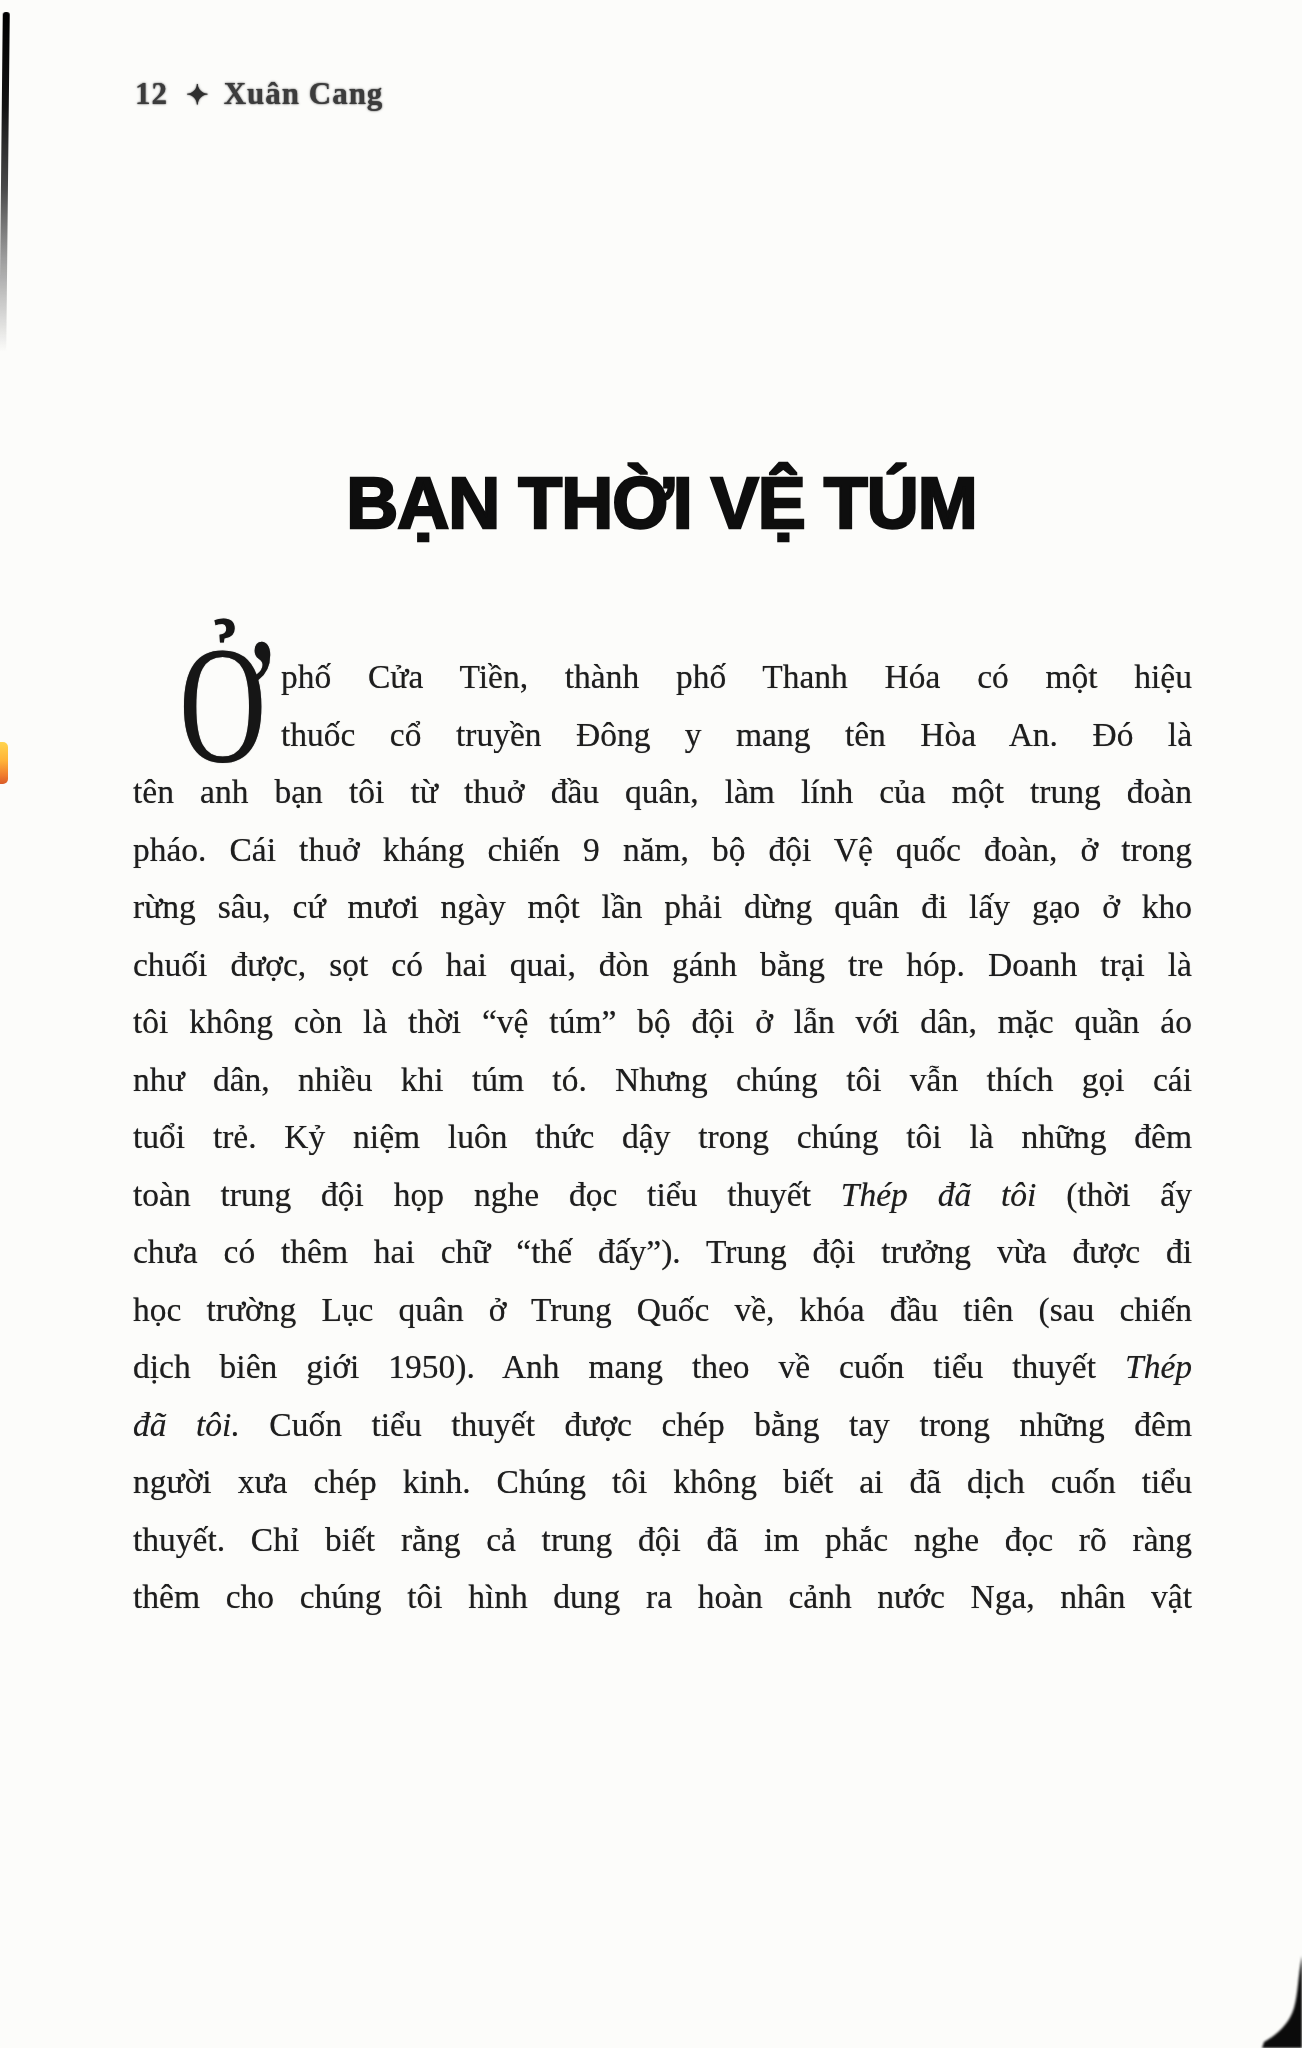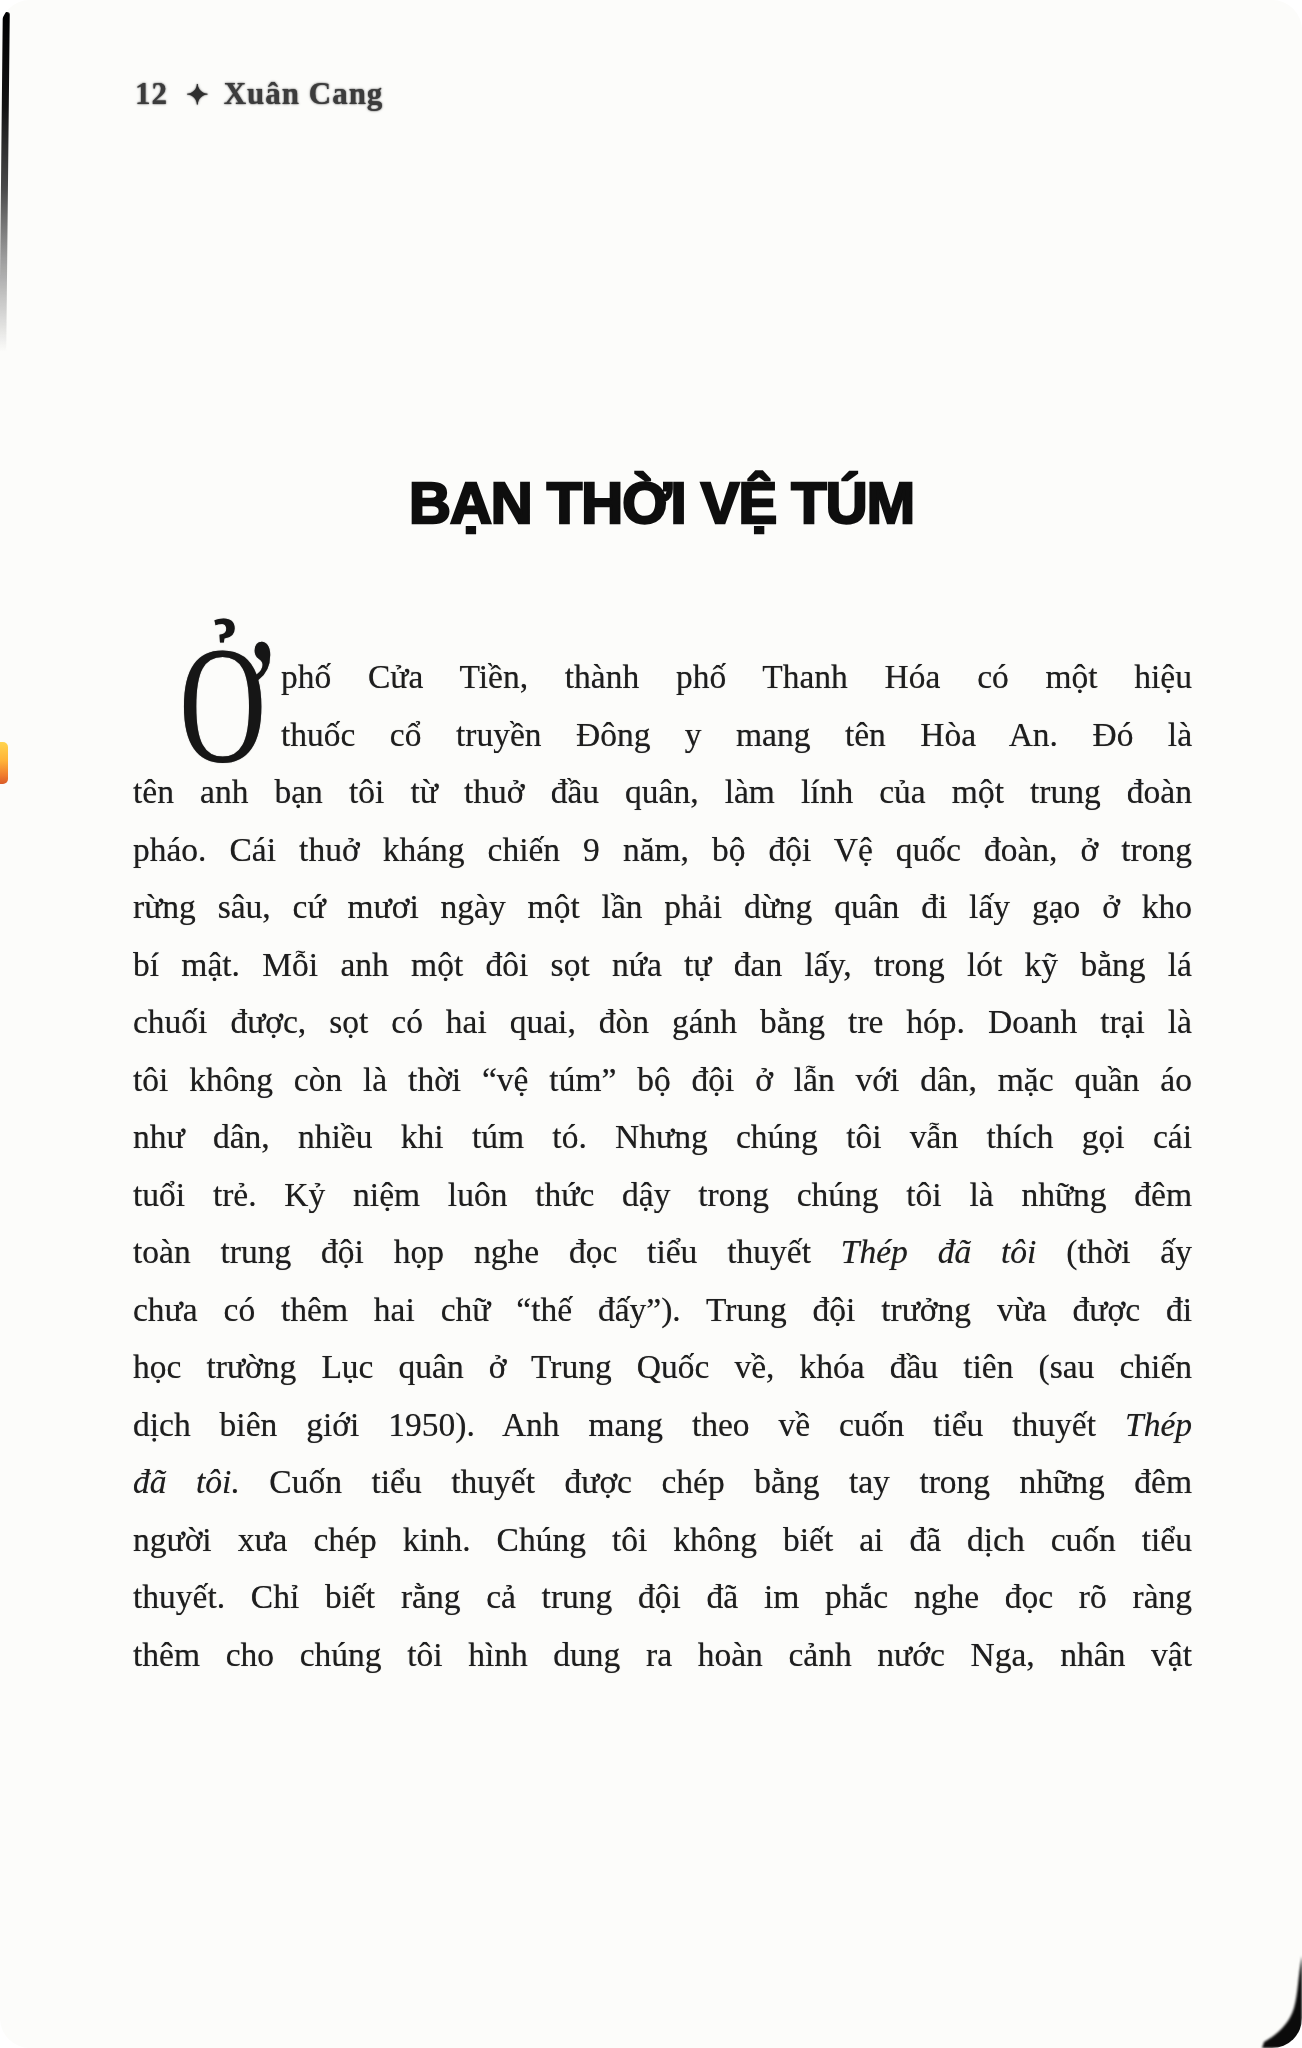--- a/index.html
+++ b/index.html
@@ -3,40 +3,39 @@
 <meta charset="utf-8">
 <style>
   html,body { margin:0; padding:0; }
   .page {
     position:relative;
     width:1302px; height:2048px;
     background:#fcfcfa;
     overflow:hidden;
     font-family:"Liberation Serif", serif;
     color:#1e1e1e;
-    border-radius:30px;
   }
 
   
   .header {
     position:absolute; left:135px; top:76px;
     font-family:"Liberation Serif", serif;
     font-weight:bold; font-size:31px; color:#3c3c3c;
     letter-spacing:1px;
     text-shadow:0 0 2.2px rgba(60,60,60,.85), 0 0 1px rgba(60,60,60,.6);
     white-space:nowrap;
   }
   .header .sep { display:inline-block; margin:0 14px 0 18px; font-size:27px; color:#2e2e2e; }
 
   
   .title {
     position:absolute; left:133px; top:448px; width:1057px;
     text-align:center;
     font-family:"Liberation Sans", sans-serif;
-    font-weight:bold; font-size:58px; line-height:110px;
+    font-weight:bold; font-size:72px; line-height:110px;
     color:#0e0e0e;
     letter-spacing:-1px;
     -webkit-text-stroke:2.4px #0e0e0e;
     text-shadow:0 0 1px rgba(0,0,0,.5);
     white-space:nowrap;
   }
 
   
   .bodytext {
     position:absolute; left:133px; top:648px; width:1059px;
@@ -100,21 +99,20 @@
   <div class="title">BẠN THỜI VỆ TÚM</div>
 
   <div class="bodytext">
     <span class="dropcap">Ở</span>
 
   <div class="line"><span>phố Cửa Tiền, thành phố Thanh Hóa có một hiệu</span></div>
       <div class="line"><span>thuốc cổ truyền Đông y mang tên Hòa An. Đó là</span></div>
       <div class="line"><span>tên anh bạn tôi từ thuở đầu quân, làm lính của một trung đoàn</span></div>
       <div class="line"><span>pháo. Cái thuở kháng chiến 9 năm, bộ đội Vệ quốc đoàn, ở trong</span></div>
       <div class="line"><span>rừng sâu, cứ mươi ngày một lần phải dừng quân đi lấy gạo ở kho</span></div>
-      <div class="line"><span>bí mật. Mỗi anh một đôi sọt nứa tự đan lấy, trong lót kỹ bằng lá</span></div>
       <div class="line"><span>chuối được, sọt có hai quai, đòn gánh bằng tre hóp. Doanh trại là</span></div>
       <div class="line"><span>tôi không còn là thời “vệ túm” bộ đội ở lẫn với dân, mặc quần áo</span></div>
       <div class="line"><span>như dân, nhiều khi túm tó. Nhưng chúng tôi vẫn thích gọi cái</span></div>
       <div class="line"><span>tuổi trẻ. Kỷ niệm luôn thức dậy trong chúng tôi là những đêm</span></div>
       <div class="line"><span>toàn trung đội họp nghe đọc tiểu thuyết </span><span class="it">Thép đã tôi</span><span> (thời ấy</span></div>
       <div class="line"><span>chưa có thêm hai chữ “thế đấy”). Trung đội trưởng vừa được đi</span></div>
       <div class="line"><span>học trường Lục quân ở Trung Quốc về, khóa đầu tiên (sau chiến</span></div>
       <div class="line"><span>dịch biên giới 1950). Anh mang theo về cuốn tiểu thuyết </span><span class="it">Thép</span></div>
       <div class="line"><span class="it">đã tôi.</span><span> Cuốn tiểu thuyết được chép bằng tay trong những đêm</span></div>
       <div class="line"><span>người xưa chép kinh. Chúng tôi không biết ai đã dịch cuốn tiểu</span></div>

